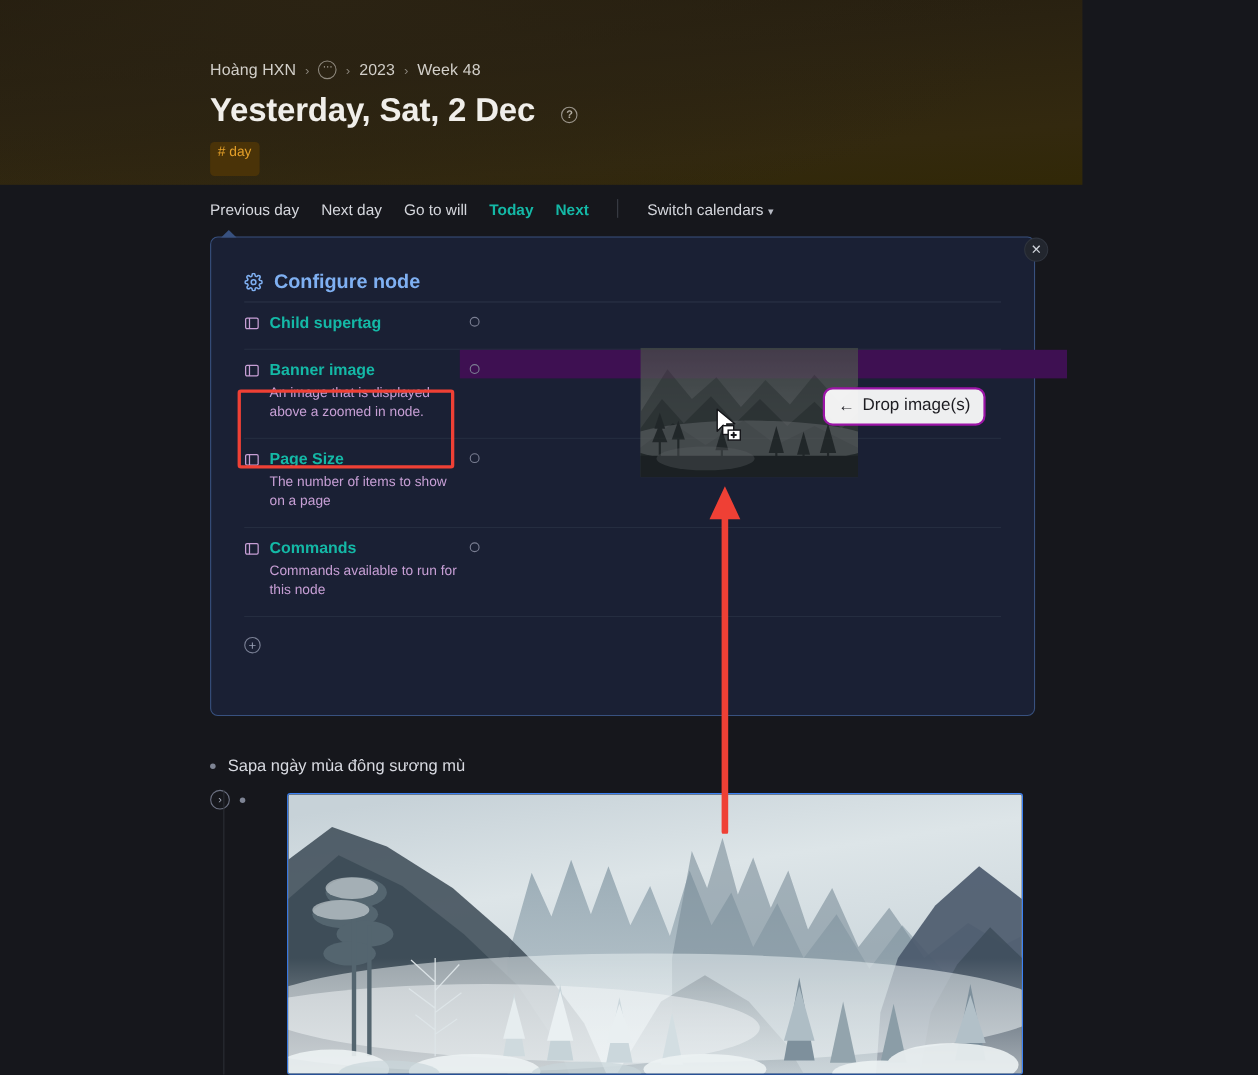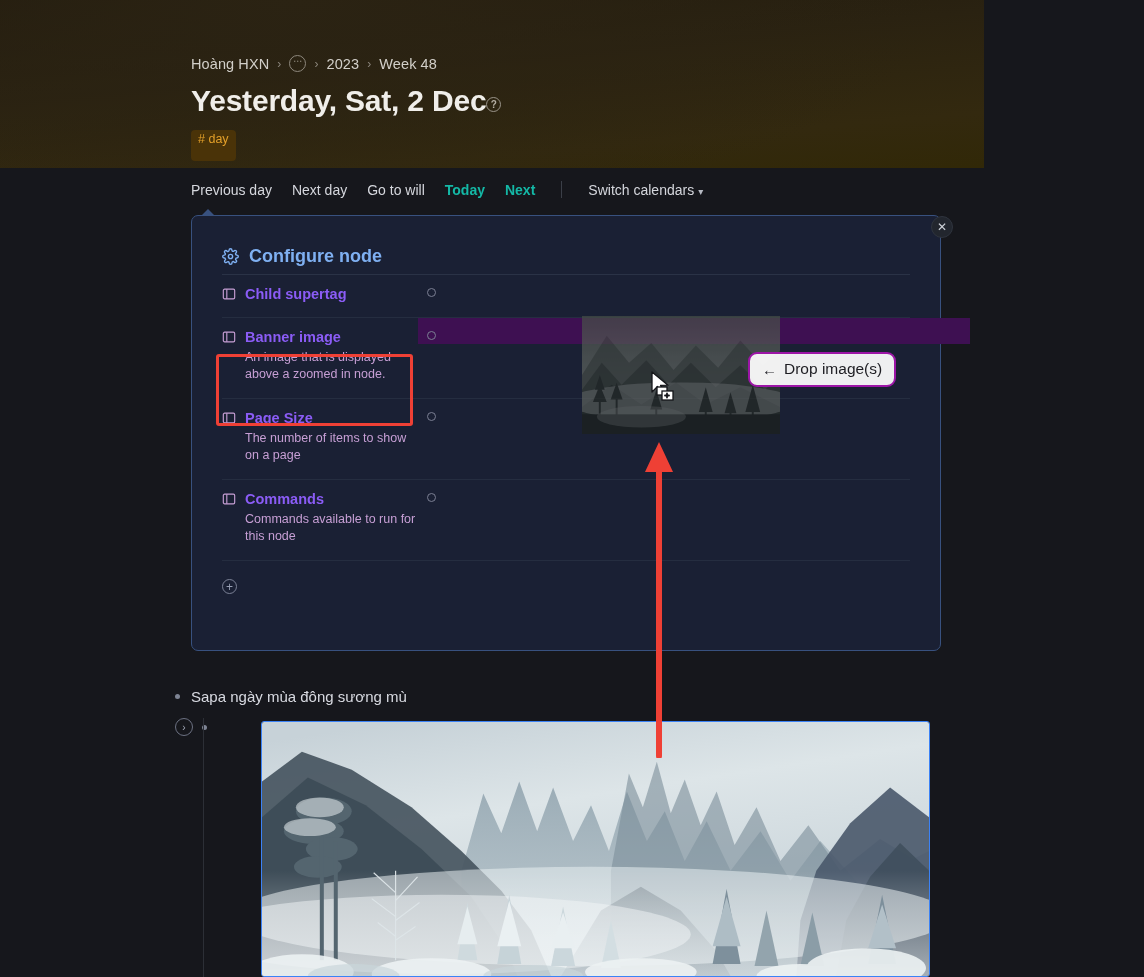--- a/index.html
+++ b/index.html
@@ -24,21 +24,21 @@
     margin-top: 55px; font-size: 14.5px; color: #c9c6c0; letter-spacing: .1px;
   }
   .crumb { color: #d2cfc9; white-space: nowrap; }
   .crumb-sep { color: #8b857b; font-size: 12px; }
   .crumb-dots {
     width: 17px; height: 17px; border-radius: 50%;
     border: 1.3px solid #8e887d; display: inline-flex;
     align-items: center; justify-content: center;
     font-size: 9px; color: #b7b2a8; line-height: 1; padding-bottom: 4px;
   }
-  .page-title-row { display: flex; align-items: center; gap: 0; margin-top: 12px; }
+  .page-title-row { display: flex; align-items: center; gap: 24px; margin-top: 12px; }
   .page-title {
     font-size: 30px; font-weight: 700; color: #f0eeea; letter-spacing: -0.2px;
   }
   .help-icon {
     width: 15px; height: 15px; border-radius: 50%;
     border: 1.3px solid #9a948a; color: #b4aea3;
     font-size: 10px; line-height: 13px; text-align: center;
     margin-top: 6px; font-weight: 700;
   }
   .tag-row { margin-top: 11px; }
@@ -79,21 +79,21 @@
     padding: 23px 0 0 30px; height: 58px;
   }
   .gear { width: 17px; height: 17px; display: block; }
   .panel-head-title { font-size: 18px; font-weight: 700; color: #7fb0f2; }
   .panel-divider { height: 1px; background: #2a3246; margin: 0 30px; }
 
   .prop-row { position: relative; display: flex; }
   .prop-left { width: 226px; padding: 11px 0 15px 30px; }
   .prop-name-line { display: flex; align-items: center; gap: 9px; }
   .prop-icon { width: 14px; height: 14px; display: block; }
-  .prop-name { font-size: 14.5px; font-weight: 600; color: #8b5cf6; }
+  .prop-name { font-size: 14.5px; font-weight: 600; color: #14b8a6; }
   .prop-desc {
     margin-top: 4px; margin-left: 23px; font-size: 12.5px;
     line-height: 17px; color: #c79fd5;
   }
   .prop-value { flex: 1; position: relative; padding-top: 13px; }
   .value-circle {
     width: 9px; height: 9px; border-radius: 50%;
     border: 1.2px solid #7b7f93; margin-left: 9px;
   }
   .prop-row.highlight .prop-value-band {
@@ -131,21 +131,21 @@
     z-index: 7; white-space: nowrap;
   }
   .drop-arrow { font-size: 15px; color: #26262c; }
 
   .drag-cursor { position: absolute; left: 648px; top: 370px; z-index: 8; }
 
   
   .red-arrow { position: absolute; left: 640px; top: 438px; z-index: 9; }
 
   
-  .outline { position: absolute; left: 175px; top: 688px; width: 760px; }
+  .outline { position: absolute; left: 191px; top: 688px; width: 760px; }
   .bullet-row { display: flex; align-items: center; gap: 11px; }
   .bullet-dot {
     width: 5px; height: 5px; border-radius: 50%; background: #7e8494; flex: none;
   }
   .bullet-text { font-size: 15px; color: #d8dae1; }
   .child-row { display: flex; align-items: center; gap: 9px; margin-top: 13px; }
   .chevron-btn {
     width: 18px; height: 18px; border-radius: 50%;
     border: 1.2px solid #6c7182; color: #a4aab9;
     display: flex; align-items: center; justify-content: center;

